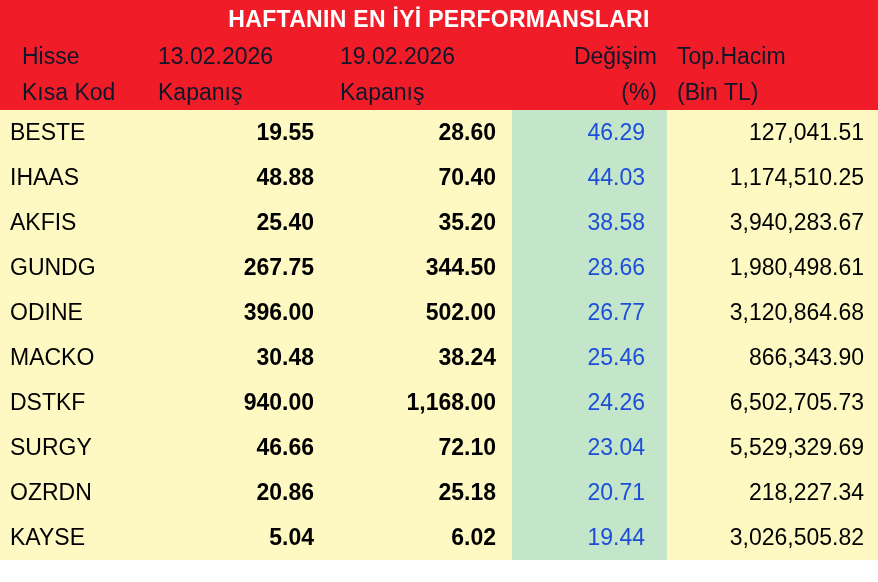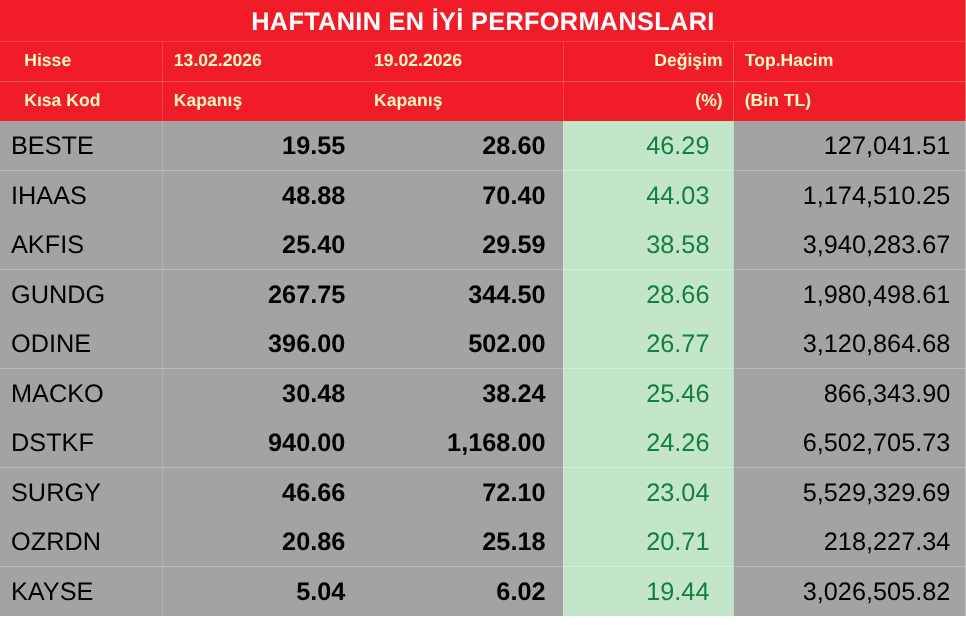--- a/index.html
+++ b/index.html
@@ -35,54 +35,54 @@
     table-layout: fixed;
   }
   col.c0 { width: 148px; }
   col.c1 { width: 182px; }
   col.c2 { width: 182px; }
   col.c3 { width: 155px; }
   col.c4 { width: 211px; }
 
   thead th {
     background: #f01d28;
-    color: #fef9c3;
-    font-weight: bold;
-    font-size: 16px;
+    color: #0f172a;
+    font-weight: normal;
+    font-size: 23px;
     padding: 3px 10px;
     height: 36px;
     box-sizing: border-box;
   }
   thead th.left { text-align: left; padding-left: 22px;}
   thead th.center { text-align: left; }
   thead th.c-chg { text-align: right; }
 
   tbody td {
     font-size: 23px;
     color: #000000;
     padding: 0 12px;
     height: 45px;
     box-sizing: border-box;
     vertical-align: middle;
-    background: #a3a3a3;
+    background: #fef9c3;
   }
   tbody td.code {
     text-align: left;
     padding-left: 10px;
   }
   tbody td.num {
     text-align: right;
     padding-right: 16px;
     font-weight: bold;
   }
   tbody td.chg {
     text-align: right;
     padding-right: 22px;
     background: #c3e6cb;
-    color: #15803d;
+    color: #1d4ed8;
     font-weight: normal;
   }
   tbody td.vol {
     text-align: right;
     padding-right: 14px;
   }
 </style>
 </head>
 <body>
 
@@ -125,21 +125,21 @@
       <tr>
         <td class="code">IHAAS</td>
         <td class="num">48.88</td>
         <td class="num">70.40</td>
         <td class="chg">44.03</td>
         <td class="vol">1,174,510.25</td>
       </tr>
       <tr>
         <td class="code">AKFIS</td>
         <td class="num">25.40</td>
-        <td class="num">29.59</td>
+        <td class="num">35.20</td>
         <td class="chg">38.58</td>
         <td class="vol">3,940,283.67</td>
       </tr>
       <tr>
         <td class="code">GUNDG</td>
         <td class="num">267.75</td>
         <td class="num">344.50</td>
         <td class="chg">28.66</td>
         <td class="vol">1,980,498.61</td>
       </tr>

